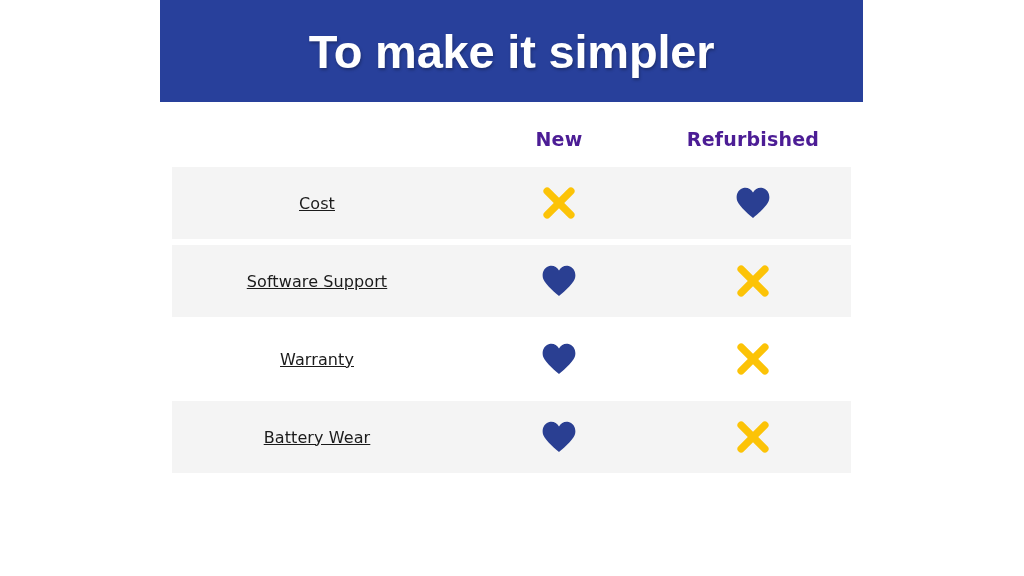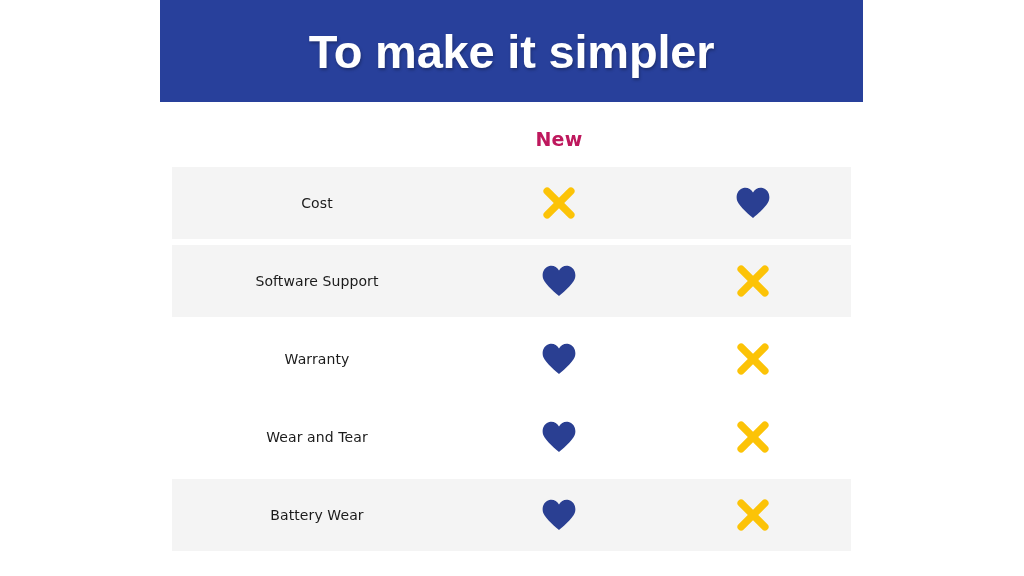--- a/index.html
+++ b/index.html
@@ -69,38 +69,39 @@
   }
   .data-row.shaded { background: #F4F4F4; }
   .data-row.plain  { background: #ffffff; }
 
   .cell-label {
     width: 290px;
     display: flex;
     align-items: center;
     justify-content: center;
     font-family: "DejaVu Sans", sans-serif;
-    font-size: 14px;
+    font-size: 16px;
     font-weight: 400;
     color: #1b1b1b;
     letter-spacing: 0.1px;
+    text-decoration: underline;
   }
 
   .cell-mark {
     width: 194px;
     display: flex;
     align-items: center;
     justify-content: center;
   }
 
   .col-head {
     font-family: "DejaVu Sans", sans-serif;
     font-size: 19px;
     font-weight: 700;
-    color: #be185d;
+    color: #4c1d95;
     letter-spacing: 0.2px;
     text-align: right;
   }
 
   
   .icon {
     display: block;
   }
   .icon-heart { width: 34px; height: 34px; }
   .icon-cross { width: 38px; height: 38px; }
@@ -116,20 +117,23 @@
 
   <div class="table">
 
     <div class="row header-row">
       <div class="cell-label">
         <span></span>
       </div>
       <div class="cell-mark">
         <span class="col-head">New</span>
       </div>
+      <div class="cell-mark">
+        <span class="col-head">Refurbished</span>
+      </div>
     </div>
 
     <div id="rows">
         <div class="row data-row shaded">
           <div class="cell-label">
             <span>Cost</span>
           </div>
           <div class="cell-mark">
             <svg class="icon icon-cross" viewBox="0 0 32 32" xmlns="http://www.w3.org/2000/svg">
               <g stroke="#FCC307" stroke-width="6.2" stroke-linecap="round">
@@ -173,38 +177,20 @@
           </div>
           <div class="cell-mark">
             <svg class="icon icon-cross" viewBox="0 0 32 32" xmlns="http://www.w3.org/2000/svg">
               <g stroke="#FCC307" stroke-width="6.2" stroke-linecap="round">
                 <line x1="6" y1="6" x2="26" y2="26"></line>
                 <line x1="26" y1="6" x2="6" y2="26"></line>
               </g>
             </svg>
           </div>
         </div>
-        <div class="row data-row plain">
-          <div class="cell-label">
-            <span>Wear and Tear</span>
-          </div>
-          <div class="cell-mark">
-            <svg class="icon icon-heart" viewBox="0 0 32 30" xmlns="http://www.w3.org/2000/svg">
-              <path fill="#2A3F92" d="M16 29.2 C14.2 27.6 3.1 18.6 1.2 13.2 C-0.7 7.8 1.9 2.1 7.0 0.9 C10.6 0.05 14.2 1.9 16 5.2 C17.8 1.9 21.4 0.05 25.0 0.9 C30.1 2.1 32.7 7.8 30.8 13.2 C28.9 18.6 17.8 27.6 16 29.2 Z"></path>
-            </svg>
-          </div>
-          <div class="cell-mark">
-            <svg class="icon icon-cross" viewBox="0 0 32 32" xmlns="http://www.w3.org/2000/svg">
-              <g stroke="#FCC307" stroke-width="6.2" stroke-linecap="round">
-                <line x1="6" y1="6" x2="26" y2="26"></line>
-                <line x1="26" y1="6" x2="6" y2="26"></line>
-              </g>
-            </svg>
-          </div>
-        </div>
         <div class="row data-row shaded">
           <div class="cell-label">
             <span>Battery Wear</span>
           </div>
           <div class="cell-mark">
             <svg class="icon icon-heart" viewBox="0 0 32 30" xmlns="http://www.w3.org/2000/svg">
               <path fill="#2A3F92" d="M16 29.2 C14.2 27.6 3.1 18.6 1.2 13.2 C-0.7 7.8 1.9 2.1 7.0 0.9 C10.6 0.05 14.2 1.9 16 5.2 C17.8 1.9 21.4 0.05 25.0 0.9 C30.1 2.1 32.7 7.8 30.8 13.2 C28.9 18.6 17.8 27.6 16 29.2 Z"></path>
             </svg>
           </div>
           <div class="cell-mark">

